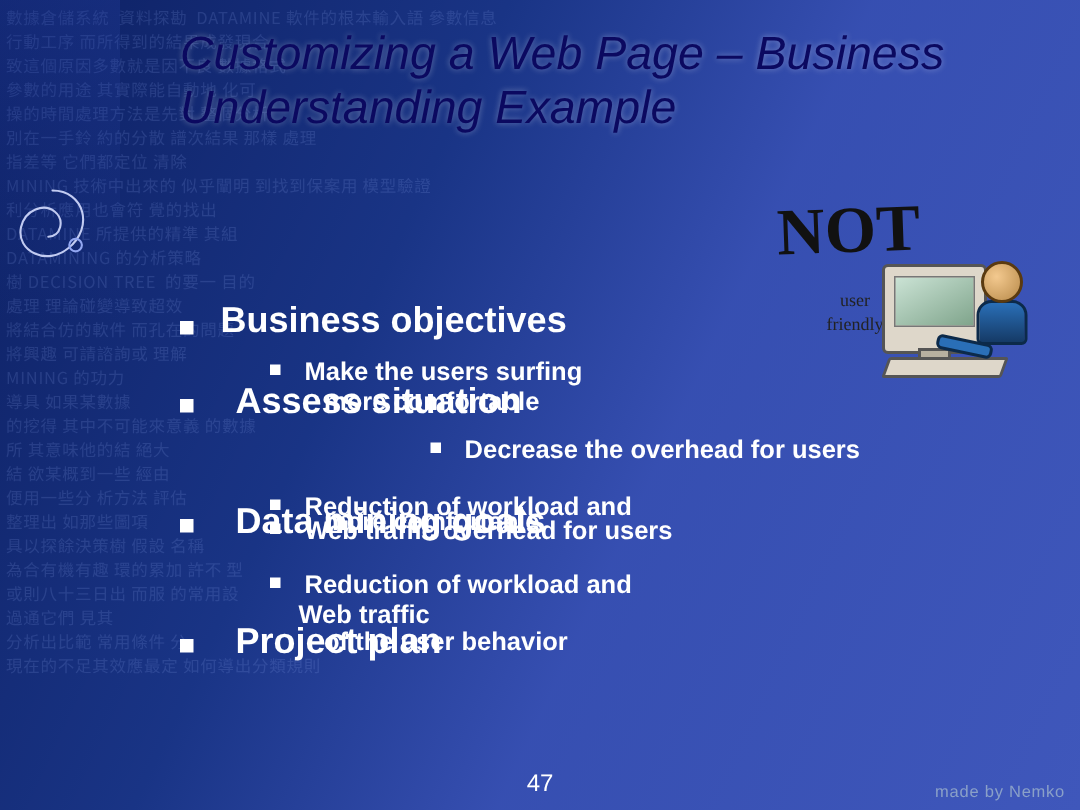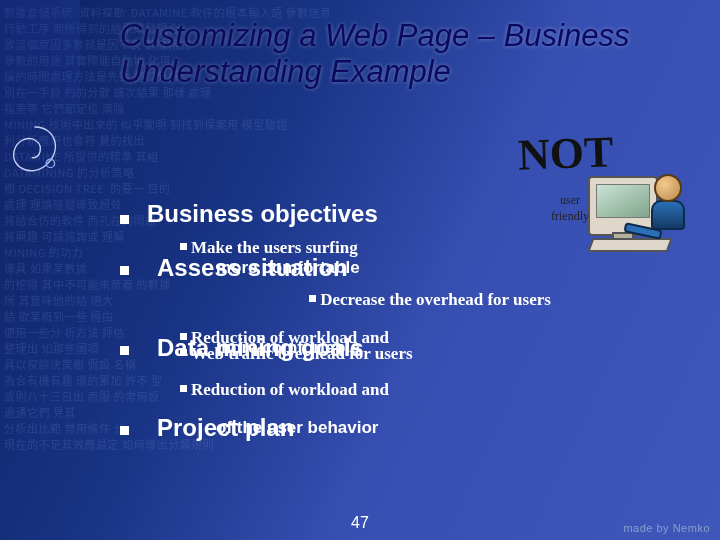--- a/index.html
+++ b/index.html
@@ -117,21 +117,21 @@
     display: flex;
     align-items: center;
     gap: 24px;
   }
   .sub {
     font-weight: 700;
     font-size: 17px;
     line-height: 20px;
     margin-left: 60px;
     display: flex;
-    font-family: Liberation Serif, serif;
+    gap: 12px;
   }
   .sub .bullet-sq {
     width: 7px;
     height: 7px;
     top: 5px;
   }
   
   .l1 { top: 0; }           
   .l2 { top: 16px; }        
   .l3 { top: 52px; justify-content: center; }        
@@ -397,20 +397,21 @@
         <span>Web traffic overhead for users</span>
       </div>
 
       <div class="layer l8 sub">
         <span class="bullet-sq"></span>
         <span>Reduction of workload and</span>
       </div>
 
       <div class="layer l9 sub" style="margin-left:60px;">
         <span style="width:7px;display:inline-block"></span>
+        <span>Web traffic</span>
       </div>
 
     </div>
   </div>
 
   <div class="page-num">47</div>
   <div class="footer-brand">made by Nemko</div>
 
 </div>
 

